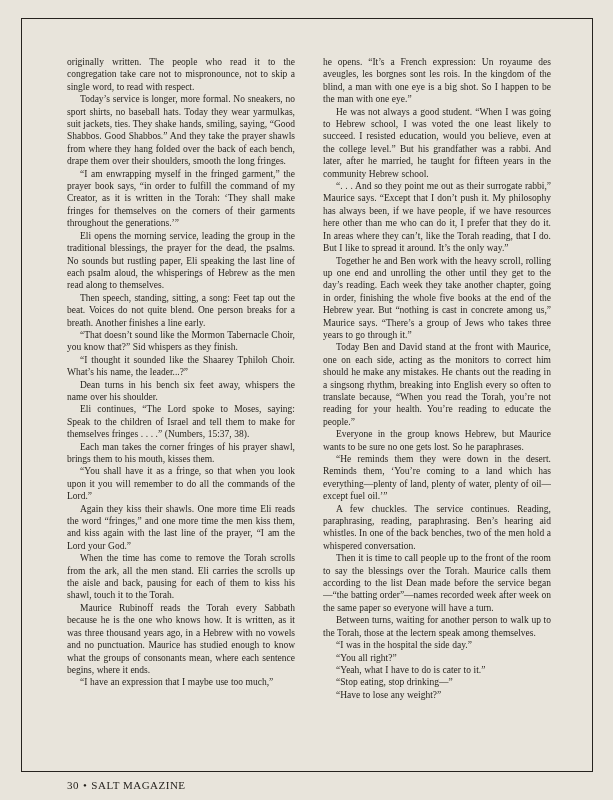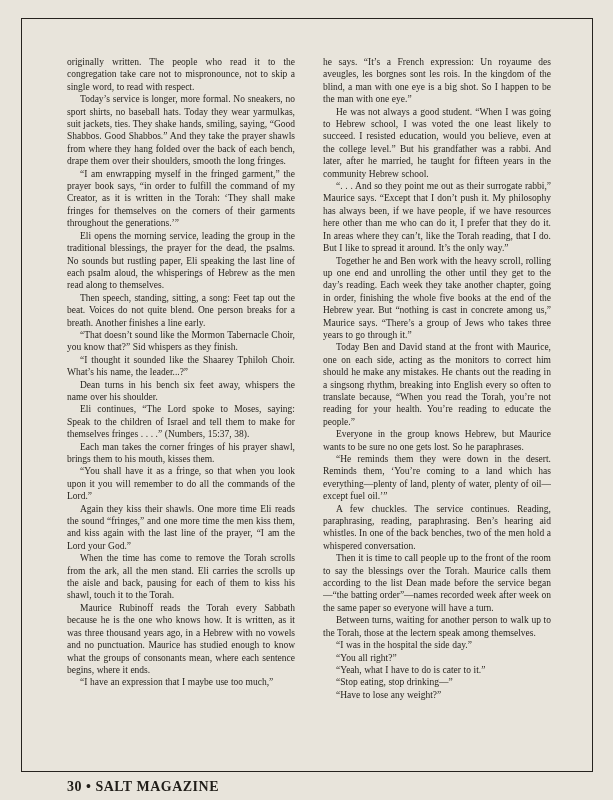--- a/index.html
+++ b/index.html
@@ -46,22 +46,22 @@
     text-indent: 13px;
     word-spacing: 0.2px;
   }
   .col p.no-indent {
     text-indent: 0;
   }
   .page-footer {
     position: absolute;
     left: 67px;
     top: 779px;
-    font-size: 14px;
-    font-weight: 700;
+    font-size: 11px;
+    font-weight: 400;
     color: #211e19;
     letter-spacing: 0.5px;
     white-space: nowrap;
   }
   .page-footer span {
     margin-right: 4px;
   }
 </style>
 </head>
 <body>
@@ -75,27 +75,27 @@
           <p>Today’s service is longer, more formal. No sneakers, no sport shirts, no baseball hats. Today they wear yarmulkas, suit jackets, ties. They shake hands, smiling, saying, “Good Shabbos. Good Shabbos.” And they take the prayer shawls from where they hang folded over the back of each bench, drape them over their shoulders, smooth the long fringes.</p>
           <p>“I am enwrapping myself in the fringed garment,” the prayer book says, “in order to fulfill the command of my Creator, as it is written in the Torah: ‘They shall make fringes for themselves on the corners of their garments throughout the generations.’”</p>
           <p>Eli opens the morning service, leading the group in the traditional blessings, the prayer for the dead, the psalms. No sounds but rustling paper, Eli speaking the last line of each psalm aloud, the whisperings of Hebrew as the men read along to themselves.</p>
           <p>Then speech, standing, sitting, a song: Feet tap out the beat. Voices do not quite blend. One person breaks for a breath. Another finishes a line early.</p>
           <p>“That doesn’t sound like the Mormon Tabernacle Choir, you know that?” Sid whispers as they finish.</p>
           <p>“I thought it sounded like the Shaarey Tphiloh Choir. What’s his name, the leader...?”</p>
           <p>Dean turns in his bench six feet away, whispers the name over his shoulder.</p>
           <p>Eli continues, “The Lord spoke to Moses, saying: Speak to the children of Israel and tell them to make for themselves fringes . . . .” (Numbers, 15:37, 38).</p>
           <p>Each man takes the corner fringes of his prayer shawl, brings them to his mouth, kisses them.</p>
           <p>“You shall have it as a fringe, so that when you look upon it you will remember to do all the commands of the Lord.”</p>
-          <p>Again they kiss their shawls. One more time Eli reads the sound “fringes,” and one more time the men kiss them, and kiss again with the last line of the prayer, “I am the Lord your God.”</p>
+          <p>Again they kiss their shawls. One more time Eli reads the word “fringes,” and one more time the men kiss them, and kiss again with the last line of the prayer, “I am the Lord your God.”</p>
           <p>When the time has come to remove the Torah scrolls from the ark, all the men stand. Eli carries the scrolls up the aisle and back, pausing for each of them to kiss his shawl, touch it to the Torah.</p>
           <p>Maurice Rubinoff reads the Torah every Sabbath because he is the one who knows how. It is written, as it was three thousand years ago, in a Hebrew with no vowels and no punctuation. Maurice has studied enough to know what the groups of consonants mean, where each sentence begins, where it ends.</p>
           <p>“I have an expression that I maybe use too much,”</p>
         </div>
       <div class="col" id="col-right">
-          <p class="no-indent">he says. “It’s a French expression: Un royaume des aveugles, les borgnes sont les rois. In the kingdom of the blind, a man with one eye is a big shot. So I happen to be the man with one eye.”</p>
+          <p class="no-indent">he opens. “It’s a French expression: Un royaume des aveugles, les borgnes sont les rois. In the kingdom of the blind, a man with one eye is a big shot. So I happen to be the man with one eye.”</p>
           <p>He was not always a good student. “When I was going to Hebrew school, I was voted the one least likely to succeed. I resisted education, would you believe, even at the college level.” But his grandfather was a rabbi. And later, after he married, he taught for fifteen years in the community Hebrew school.</p>
           <p>“. . . And so they point me out as their surrogate rabbi,” Maurice says. “Except that I don’t push it. My philosophy has always been, if we have people, if we have resources here other than me who can do it, I prefer that they do it. In areas where they can’t, like the Torah reading, that I do. But I like to spread it around. It’s the only way.”</p>
           <p>Together he and Ben work with the heavy scroll, rolling up one end and unrolling the other until they get to the day’s reading. Each week they take another chapter, going in order, finishing the whole five books at the end of the Hebrew year. But “nothing is cast in concrete among us,” Maurice says. “There’s a group of Jews who takes three years to go through it.”</p>
           <p>Today Ben and David stand at the front with Maurice, one on each side, acting as the monitors to correct him should he make any mistakes. He chants out the reading in a singsong rhythm, breaking into English every so often to translate because, “When you read the Torah, you’re not reading for your health. You’re reading to educate the people.”</p>
           <p>Everyone in the group knows Hebrew, but Maurice wants to be sure no one gets lost. So he paraphrases.</p>
           <p>“He reminds them they were down in the desert. Reminds them, ‘You’re coming to a land which has everything—plenty of land, plenty of water, plenty of oil—except fuel oil.’”</p>
           <p>A few chuckles. The service continues. Reading, paraphrasing, reading, paraphrasing. Ben’s hearing aid whistles. In one of the back benches, two of the men hold a whispered conversation.</p>
           <p>Then it is time to call people up to the front of the room to say the blessings over the Torah. Maurice calls them according to the list Dean made before the service began—“the batting order”—names recorded week after week on the same paper so everyone will have a turn.</p>
           <p>Between turns, waiting for another person to walk up to the Torah, those at the lectern speak among themselves.</p>
           <p>“I was in the hospital the side day.”</p>

